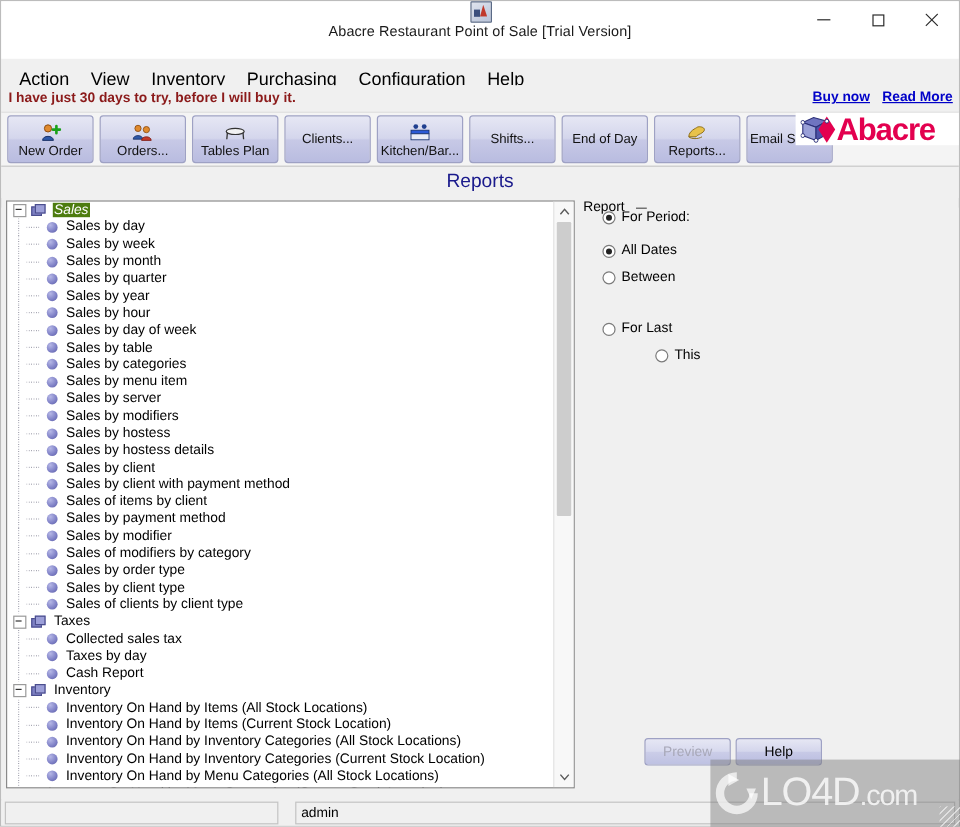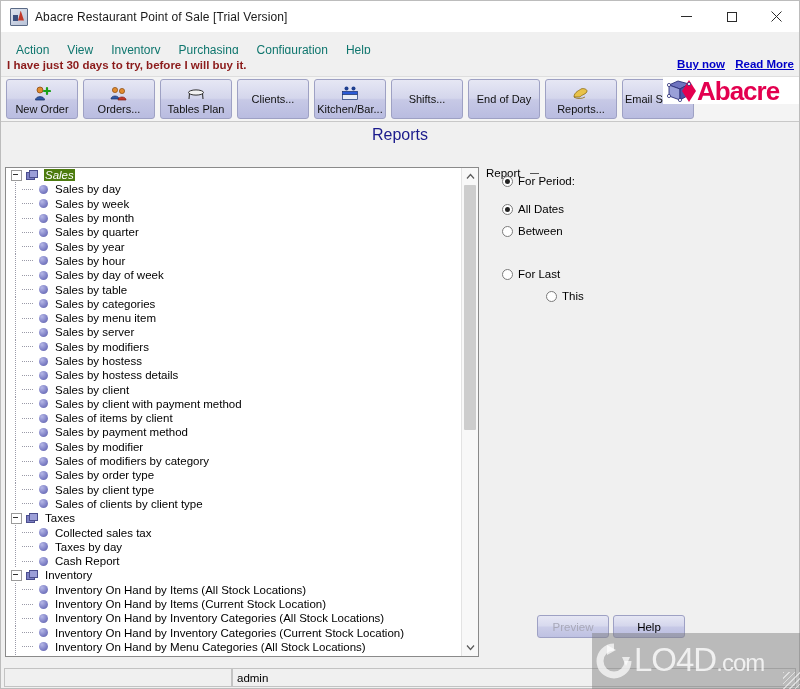--- a/index.html
+++ b/index.html
@@ -5,39 +5,39 @@
   html,body{margin:0;padding:0;}
   body{
     width:800px;height:689px;overflow:hidden;position:relative;
     font-family:"Liberation Sans", sans-serif;
     background:#f0f0f0;
     -webkit-font-smoothing:none;
   }
   #app{position:absolute;inset:0;background:#f0f0f0;border:1px solid #bcbcbc;box-sizing:border-box;}
 
   
-  .titlebar{height:31px;background:#ffffff;display:flex;align-items:center;position:relative;}
+  .titlebar{height:48px;background:#ffffff;display:flex;align-items:center;position:relative;flex-direction:column;}
   .app-icon{width:16px;height:16px;margin-left:9px;margin-right:7px;position:relative;flex:none;
     background:linear-gradient(150deg,#dfe4ee 0%,#b9c3d8 100%);border:1px solid #5a6a86;border-radius:1px;}
   .app-icon:before{content:"";position:absolute;left:2px;top:6px;width:5px;height:6px;background:#3b4f7d;}
   .app-icon:after{content:"";position:absolute;left:7px;top:2px;width:6px;height:10px;background:#c0392b;
     clip-path:polygon(0 100%,45% 0,100% 100%);}
   .title-text{font-size:12px;color:#1a1a1a;letter-spacing:.1px;}
   .win-ctl{position:absolute;top:0;height:31px;width:45px;display:flex;align-items:center;justify-content:center;
     font-size:12px;color:#2b2b2b;}
   .win-min{right:90px;}
   .win-max{right:45px;}
   .win-close{right:0;}
   .gl{display:block;line-height:1;}
   .gl-min{width:11px;height:1px;background:#2b2b2b;}
   .gl-max{width:10px;height:10px;border:1px solid #2b2b2b;box-sizing:border-box;}
 
   
   .menubar{height:22px;background:#f0f0f0;display:flex;align-items:center;padding-left:6px;}
-  .menu-item{font-size:12px;color:#0f766e;padding:2px 9px;white-space:nowrap;margin-top:13px;}
+  .menu-item{font-size:15px;color:#000000;padding:2px 9px;white-space:nowrap;margin-top:13px;}
 
   
   .trialbar{height:22px;background:#f0f0f0;display:flex;align-items:center;position:relative;}
   .trial-text{font-size:11.5px;font-weight:bold;color:#8b1a1a;padding-left:6px;letter-spacing:0px;}
   .trial-links{position:absolute;right:5px;top:4px;font-size:11.5px;font-weight:bold;}
   .trial-links a{color:#0000c8;text-decoration:underline;margin-left:7px;}
 
   
   .toolbar{height:46px;background:#f4f4f4;border-top:1px solid #dedede;border-bottom:1px solid #c8c8c8;
     display:flex;align-items:center;padding:0 0 0 5px;position:relative;box-sizing:border-box;}
@@ -103,21 +103,21 @@
   .btn.preview{left:51px;bottom:19px;color:#a8a8b8;
     background:linear-gradient(180deg,#e6e7f4 0%,#d7d9ee 48%,#cbcde8 52%,#bec1e2 100%);}
   .btn.help{left:127px;bottom:19px;color:#000;
     background:linear-gradient(180deg,#e6e7f4 0%,#d4d6ec 48%,#c7c9e6 52%,#b9bce0 100%);}
 
   
   .statusbar{position:absolute;left:0;right:0;bottom:0;height:21px;background:#f0f0f0;display:flex;align-items:center;}
   .sb-cell{height:19px;border:1px solid #c3c3c3;box-sizing:border-box;display:flex;align-items:center;
     font-size:11.5px;color:#000;padding-left:4px;background:#f0f0f0;}
   .sb-1{width:228px;margin-left:3px;}
-  .sb-2{flex:1;margin-left:0;margin-right:3px;}
+  .sb-2{flex:1;margin-left:14px;margin-right:3px;}
 
   
   .wm{position:absolute;left:591px;top:632px;width:209px;height:57px;background:rgba(120,120,120,.45);pointer-events:none;}
   .wm-inner{position:absolute;left:0;top:6px;width:209px;height:44px;display:flex;align-items:center;}
   .wm-cycle{width:40px;height:40px;position:relative;margin-left:2px;flex:none;}
   .wm-txt{font-size:33px;color:rgba(255,255,255,.78);line-height:33px;letter-spacing:-1px;}
   .wm-txt .dotcom{font-size:24px;}
   .wm-corner{position:absolute;right:0;bottom:0;width:18px;height:18px;
     background:repeating-linear-gradient(135deg,rgba(255,255,255,.55) 0 1px,transparent 1px 4px);}
 </style>

